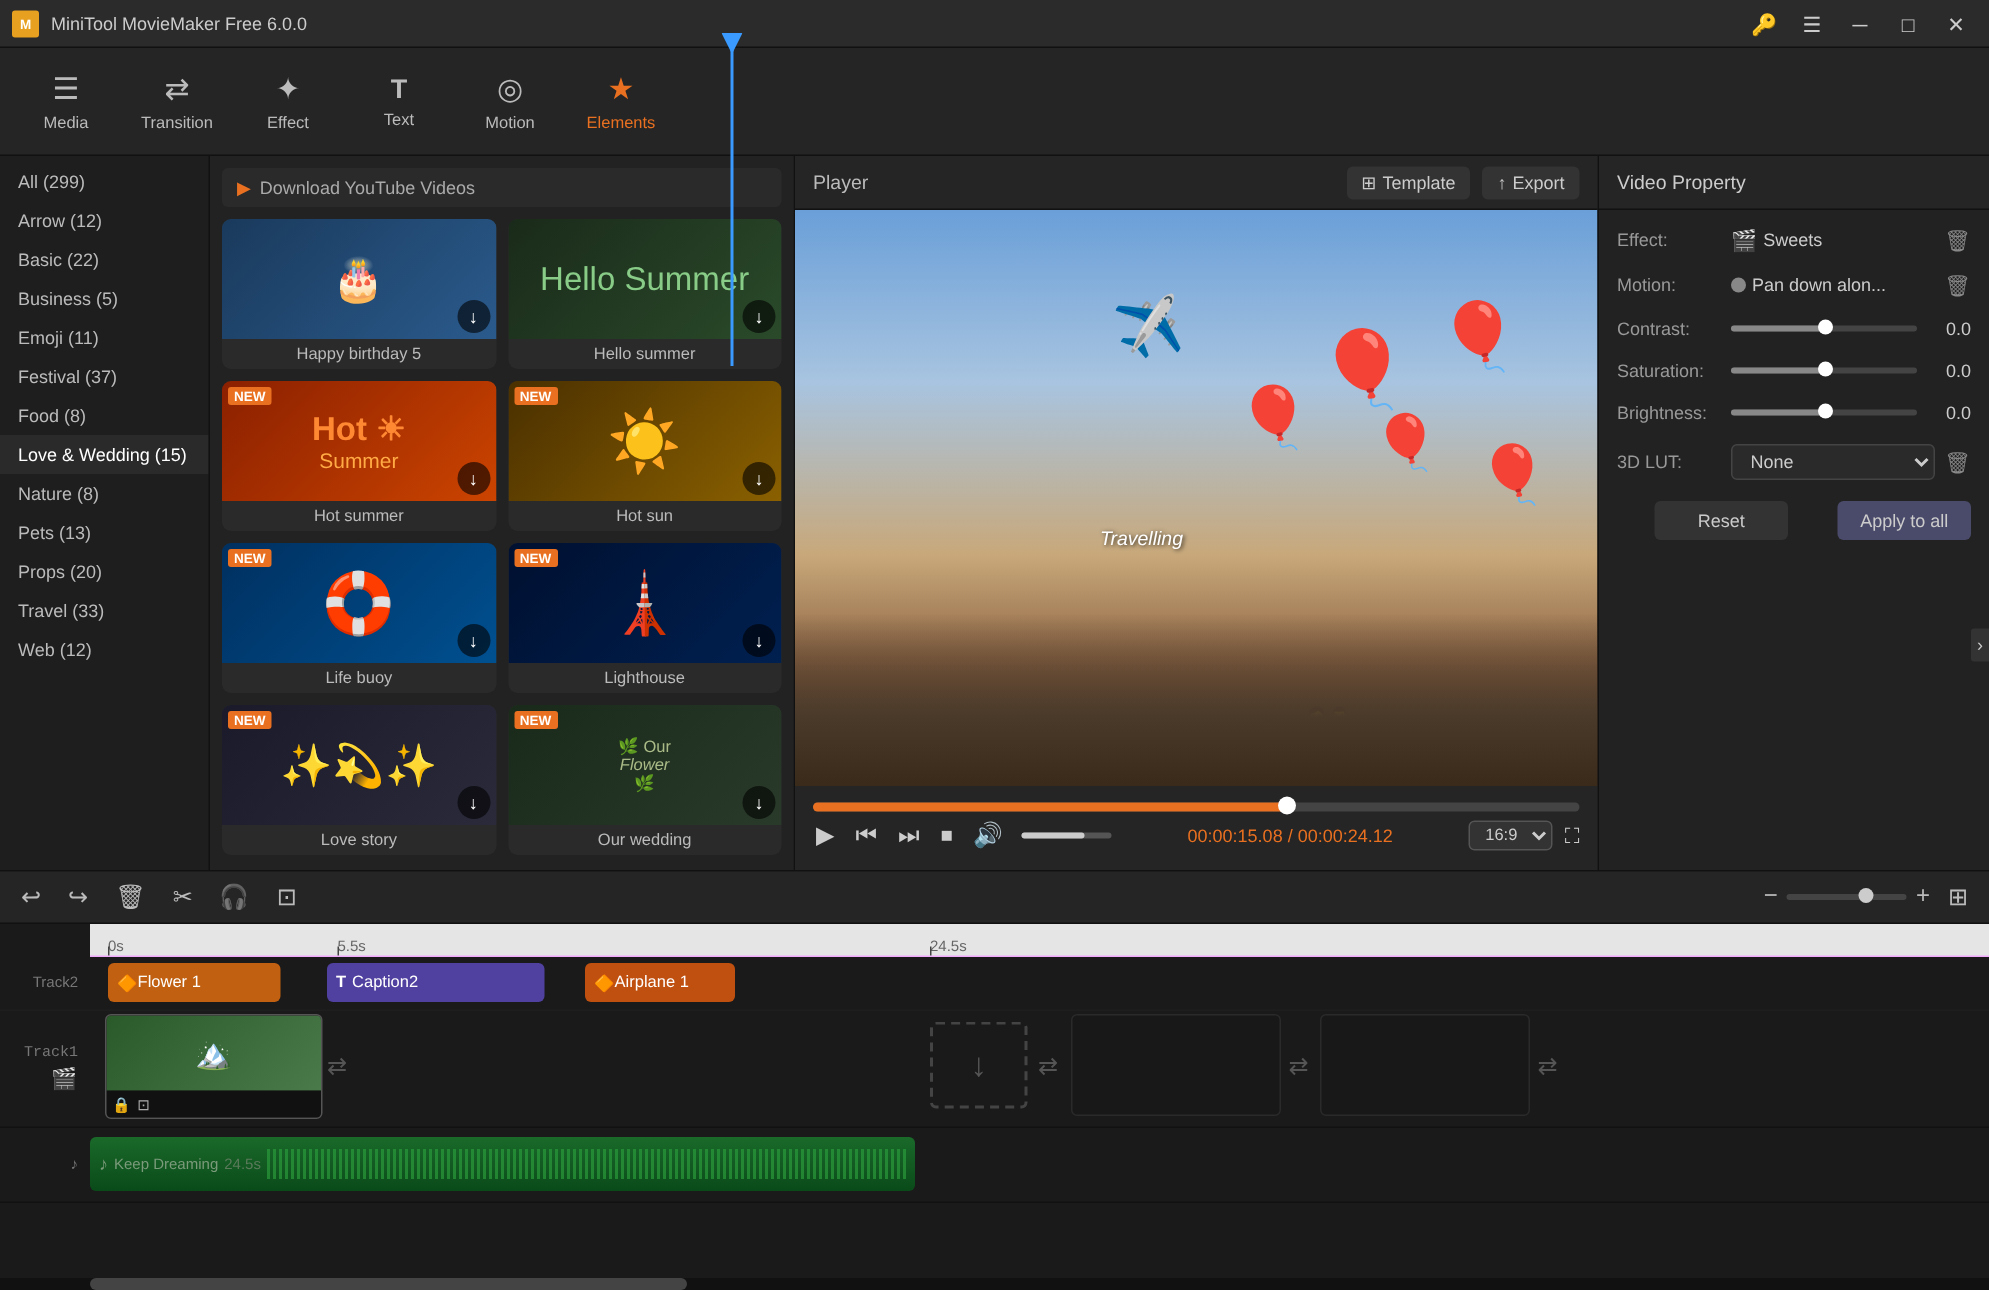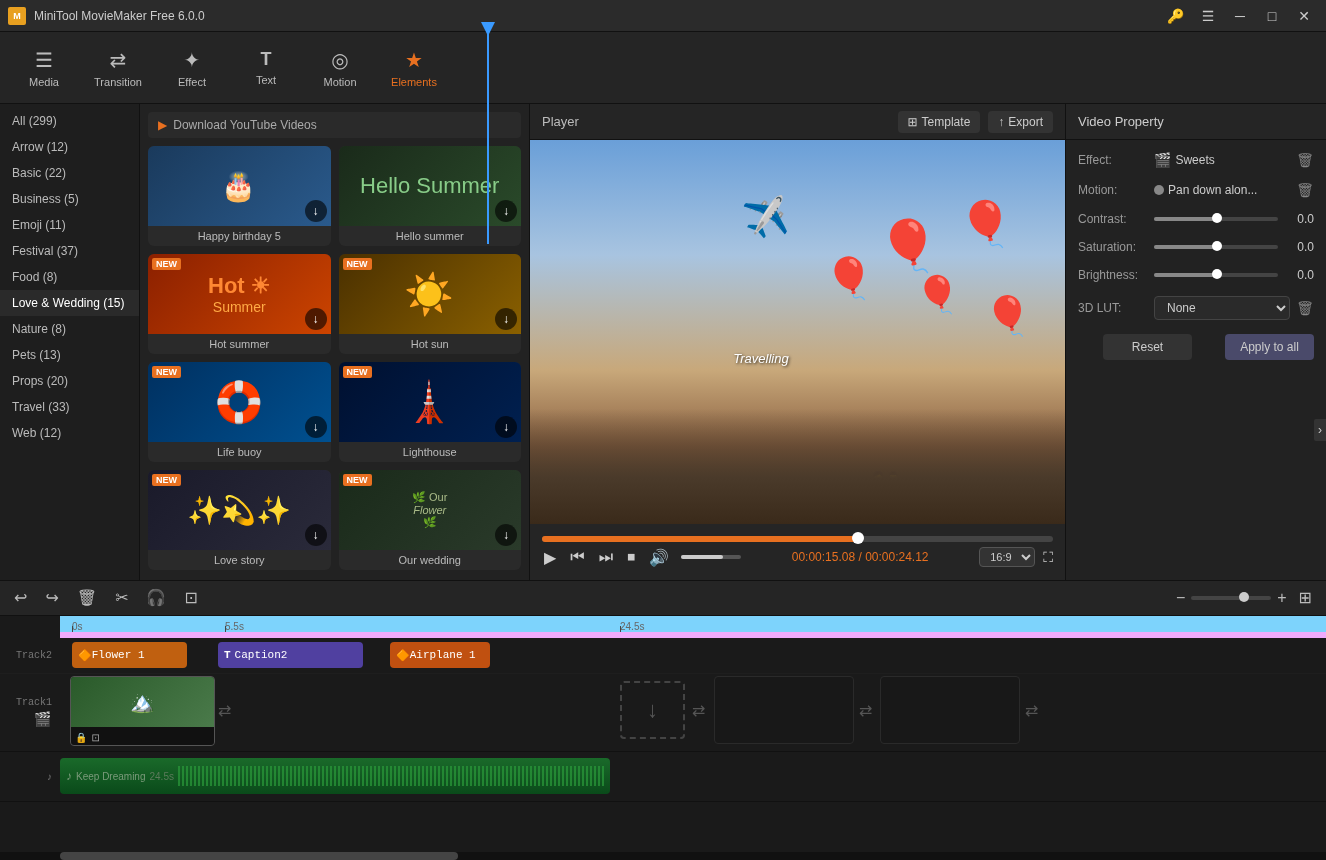--- a/index.html
+++ b/index.html
@@ -142,21 +142,21 @@
     #timeline-toolbar { height: 36px; background: #252525; display: flex; align-items: center; padding: 0 8px; justify-content: space-between; border-bottom: 1px solid #111; }
     .tl-tools { display: flex; gap: 6px; }
     .tl-btn { background: none; border: none; color: #bbb; cursor: pointer; font-size: 16px; padding: 4px 6px; border-radius: 3px; }
     .tl-right { display: flex; align-items: center; gap: 6px; }
     .zoom-slider { width: 80px; height: 4px; background: #444; border-radius: 2px; position: relative; cursor: pointer; }
     .zoom-thumb { position: absolute; top: -4px; left: 60%; width: 10px; height: 10px; background: #ccc; border-radius: 50%; }
     .zoom-btn { background: none; border: none; color: #bbb; cursor: pointer; font-size: 16px; }
 
     
     #timeline-full { height: 244px; display: flex; flex-direction: column; }
-    .tl-ruler { height: 22px; background: #7dd3fc; position: relative; margin-left: 60px; border-bottom: 6px solid #f0abfc; text-align: right; }
+    .tl-ruler { height: 22px; background: #e5e5e5; position: relative; margin-left: 60px; border-bottom: 1px solid #f0abfc; text-align: right; }
     .ruler-tick { position: absolute; bottom: 0; color: #666; font-size: 10px; white-space: nowrap; }
     .ruler-tick::after { content: ''; position: absolute; bottom: 0; left: 0; width: 1px; height: 6px; background: #444; }
 
     .tl-tracks { flex: 1; overflow-y: hidden; }
     .tl-track { display: flex; align-items: center; height: 36px; border-bottom: 1px solid #1e1e1e; }
     .tl-track-label { width: 60px; flex-shrink: 0; color: #777; font-size: 10px; text-align: right; padding-right: 8px; }
     .tl-track-content { flex: 1; position: relative; height: 36px; }
 
     
     .elem-chip {
@@ -510,21 +510,21 @@
       <div class="ruler-tick" style="left:165px;">
         <span>5.5s</span>
       </div>
       <div class="ruler-tick" style="left:560px;">
         <span>24.5s</span>
       </div>
     </div>
 
     <div class="tl-tracks">
 
-      <div class="tl-track" style="height:36px;font-family:Liberation Mono, monospace;">
+      <div class="tl-track" style="height:36px;">
         <div class="tl-track-label">
           <span>Track2</span>
         </div>
         <div class="tl-track-content">
 
           <div class="elem-chip orange" style="left:12px; width:115px;">
             <span>🔶</span>
             <span>Flower 1</span>
           </div>
 

